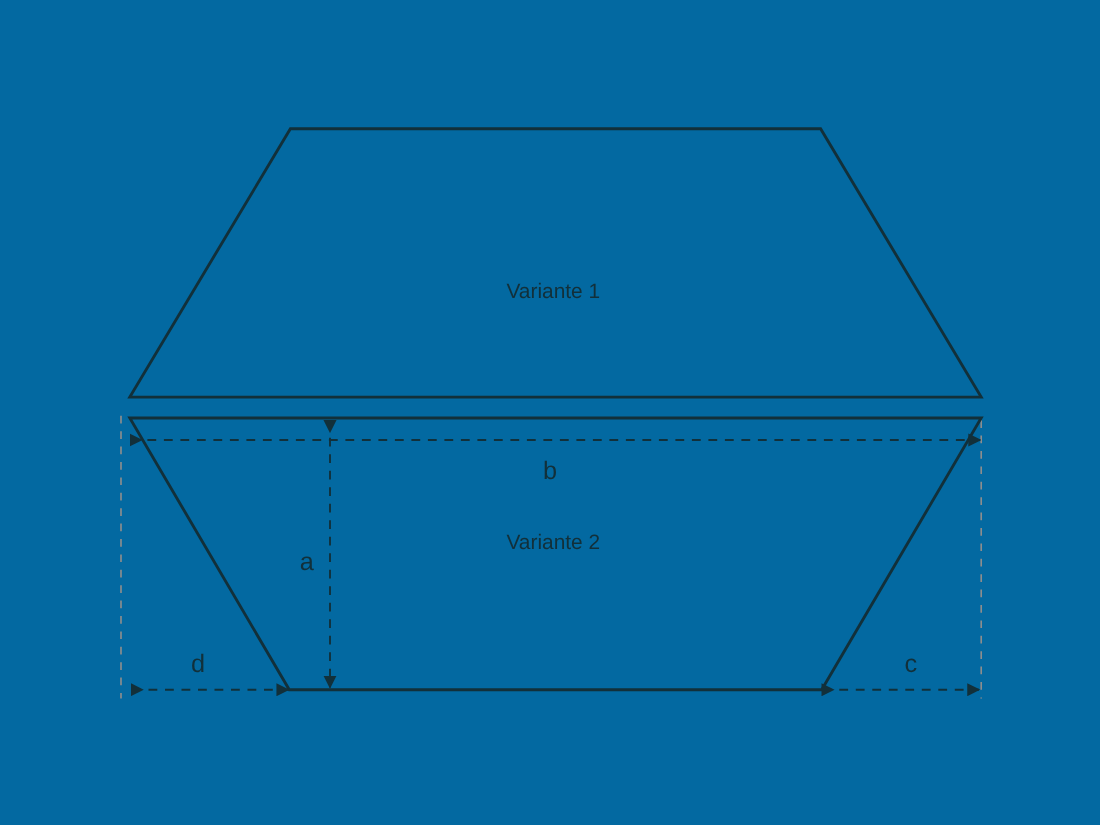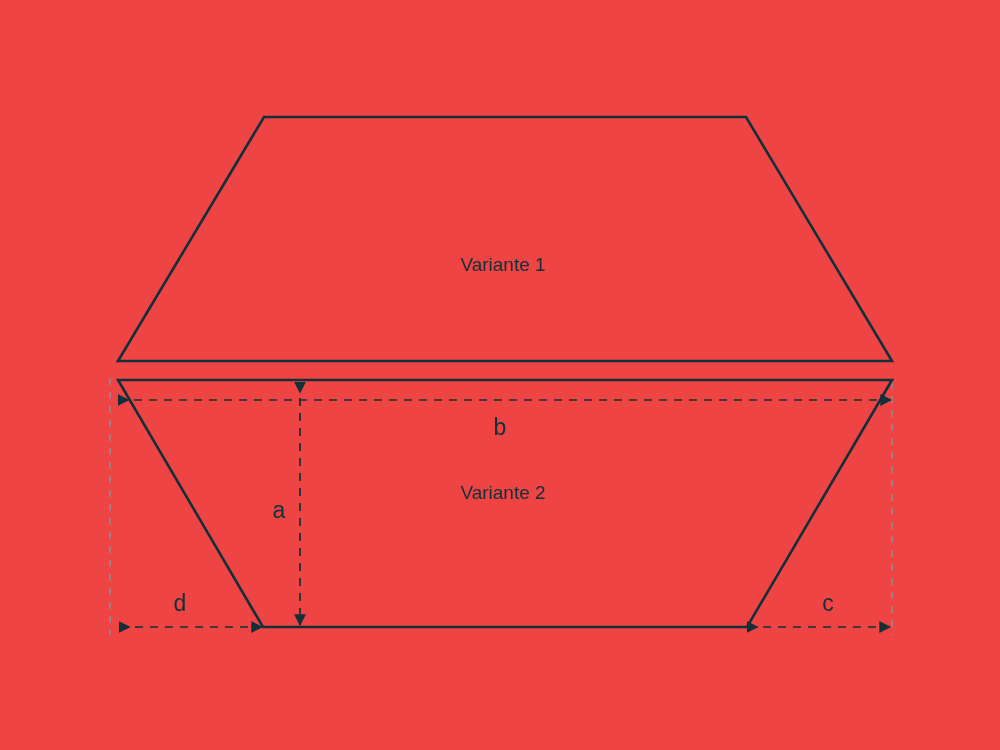--- a/index.html
+++ b/index.html
@@ -10,21 +10,21 @@
   body {
     width: 1000px;
     height: 750px;
     font-family: "Liberation Sans", sans-serif;
     overflow: hidden;
   }
   #diagram-root {
     position: relative;
     width: 1000px;
     height: 750px;
-    background: #ef4444;
+    background: #0369a1;
   }
   svg.diagram-canvas {
     display: block;
     width: 1000px;
     height: 750px;
   }
   .shape-outline {
     fill: none;
     stroke: #12303a;
     stroke-width: 2.6;

